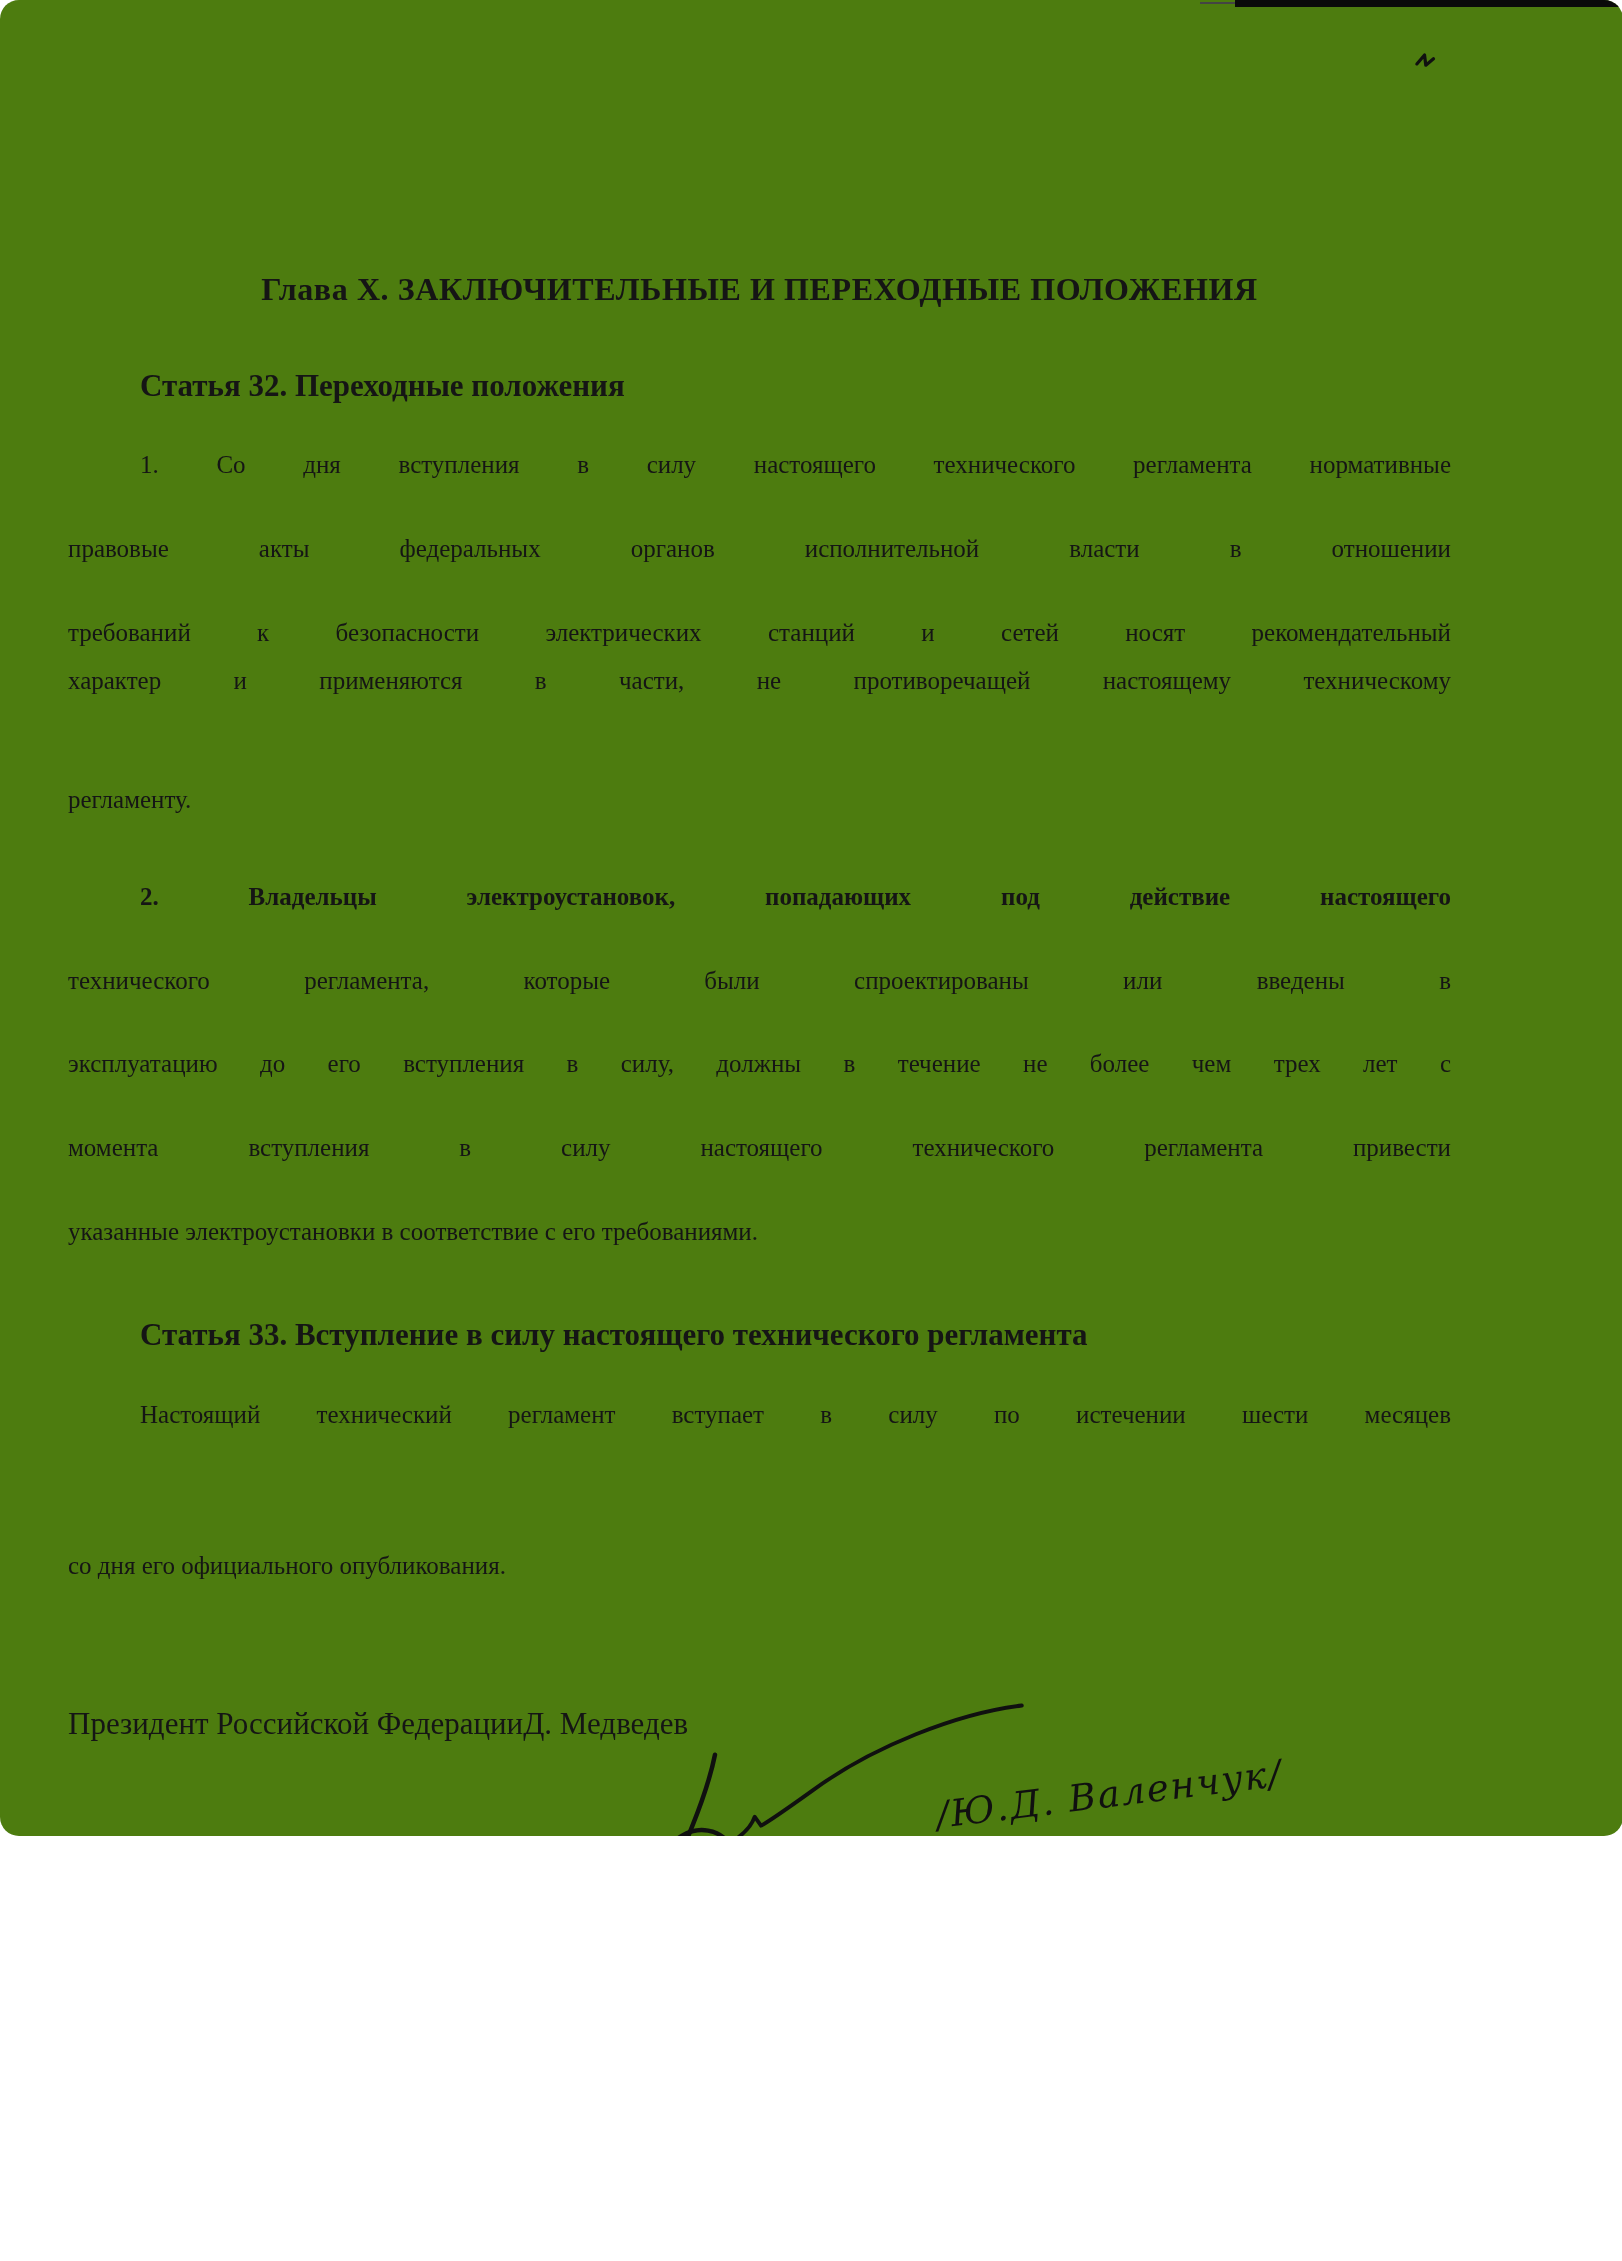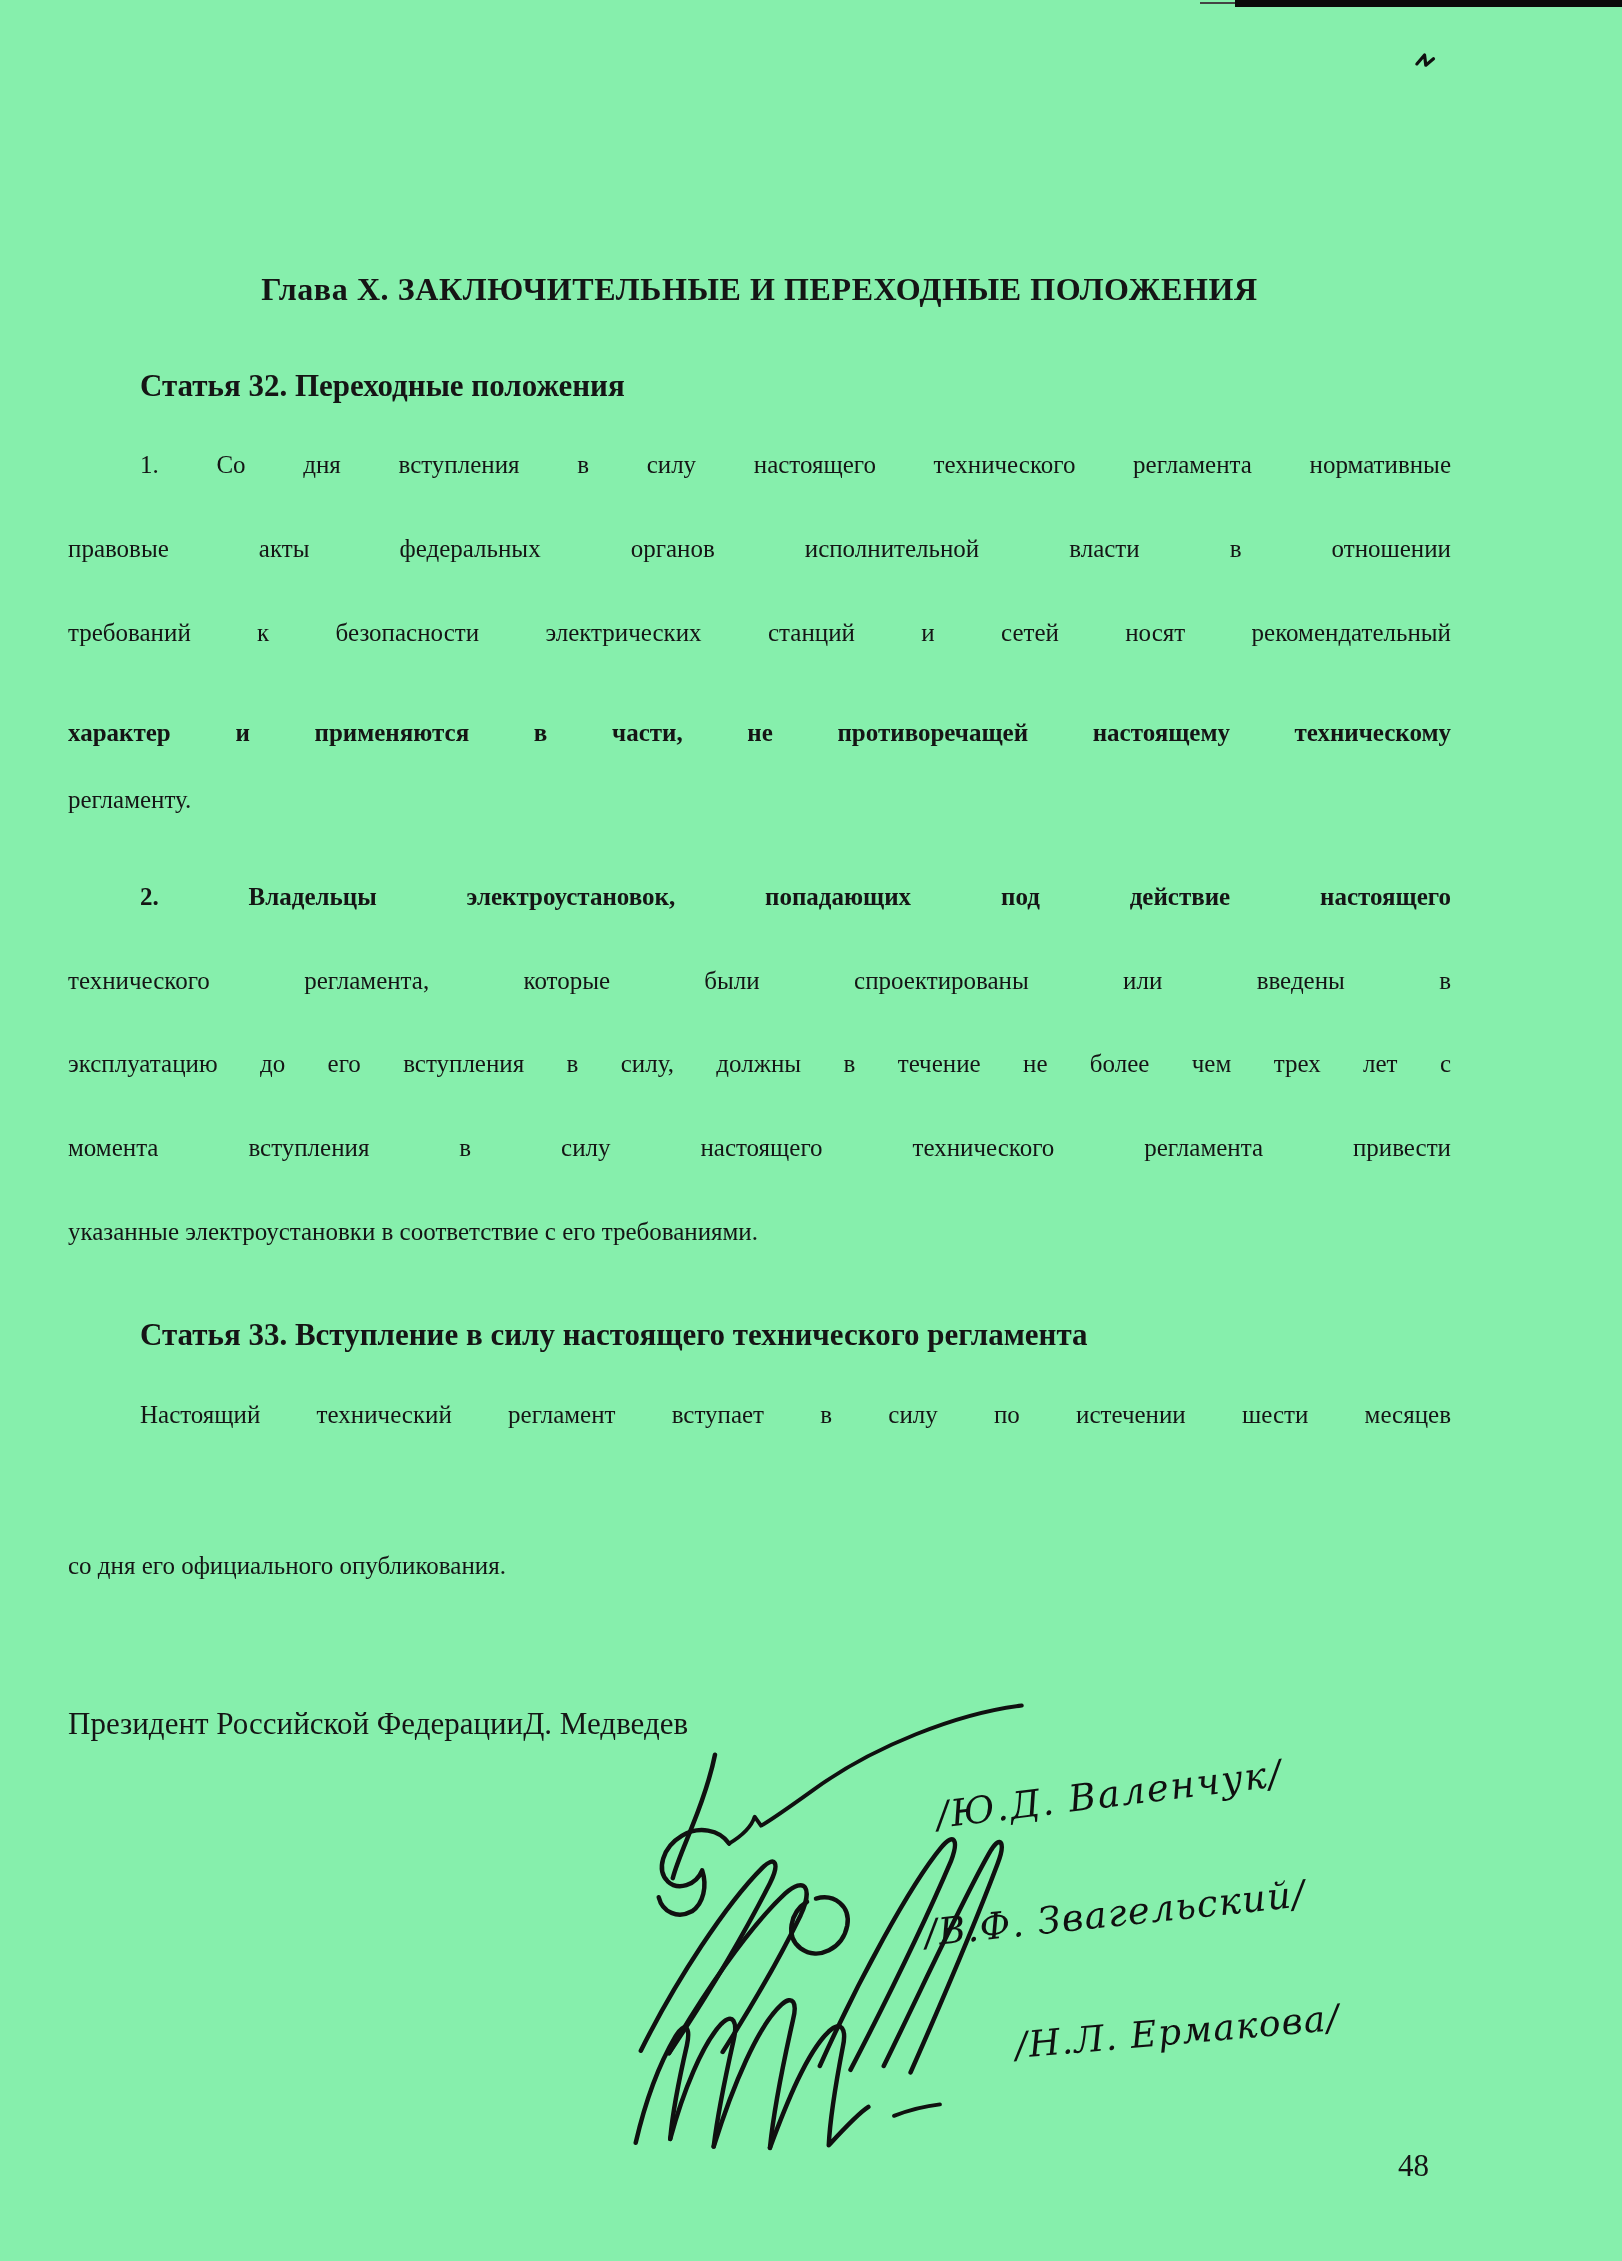--- a/index.html
+++ b/index.html
@@ -1,22 +1,23 @@
 <!DOCTYPE html>
 <html style="font-size:10.2px"><head>
 <meta charset="utf-8">
 <style>
   html,body{margin:0;padding:0;background:#ffffff;}
   #page{
     position:relative;
-    width:1623px;height:2261px;
-    background:#86efac;
+    width:1623px;height:1836px;
+    background:#4d7c0f;
     font-family:"Liberation Serif","DejaVu Serif",serif;
     color:#151515;
     overflow:hidden;
+    border-radius:19px;
   }
   .textcol{position:absolute;left:68px;top:0;width:1383px;}
   .chapter{
     position:absolute;left:0;right:0;top:271px;margin:0;
     font-size:32px;font-weight:700;text-align:center;letter-spacing:0.6px;
   }
   .subhead{
     position:absolute;left:0;right:0;margin:0;
     font-size:31px;font-weight:700;padding-left:72px;
   }
@@ -68,21 +69,21 @@
   <div class="topbar"></div>
 
   <div class="textcol">
     <h1 class="chapter">Глава X. ЗАКЛЮЧИТЕЛЬНЫЕ И ПЕРЕХОДНЫЕ ПОЛОЖЕНИЯ</h1>
 
     <h2 class="subhead" style="top:368px;">Статья 32. Переходные положения</h2>
 
     <div class="line first" style="top:451px;">1. Со дня вступления в силу настоящего технического регламента нормативные</div>
     <div class="line" style="top:535px;">правовые акты федеральных органов исполнительной власти в отношении</div>
     <div class="line" style="top:619px;">требований к безопасности электрических станций и сетей носят рекомендательный</div>
-    <div class="line" style="top:719px;font-weight:bold;">характер и применяются в части, не противоречащей настоящему техническому</div>
+    <div class="line" style="top:667px;">характер и применяются в части, не противоречащей настоящему техническому</div>
     <div class="line last" style="top:786px;">регламенту.</div>
 
     <div class="line first" style="top:883px;font-weight:bold;">2. Владельцы электроустановок, попадающих под действие настоящего</div>
     <div class="line" style="top:967px;">технического регламента, которые были спроектированы или введены в</div>
     <div class="line" style="top:1050px;">эксплуатацию до его вступления в силу, должны в течение не более чем трех лет с</div>
     <div class="line" style="top:1134px;">момента вступления в силу настоящего технического регламента привести</div>
     <div class="line last" style="top:1218px;">указанные электроустановки в соответствие с его требованиями.</div>
 
     <h2 class="subhead" style="top:1317px;">Статья 33. Вступление в силу настоящего технического регламента</h2>
 

